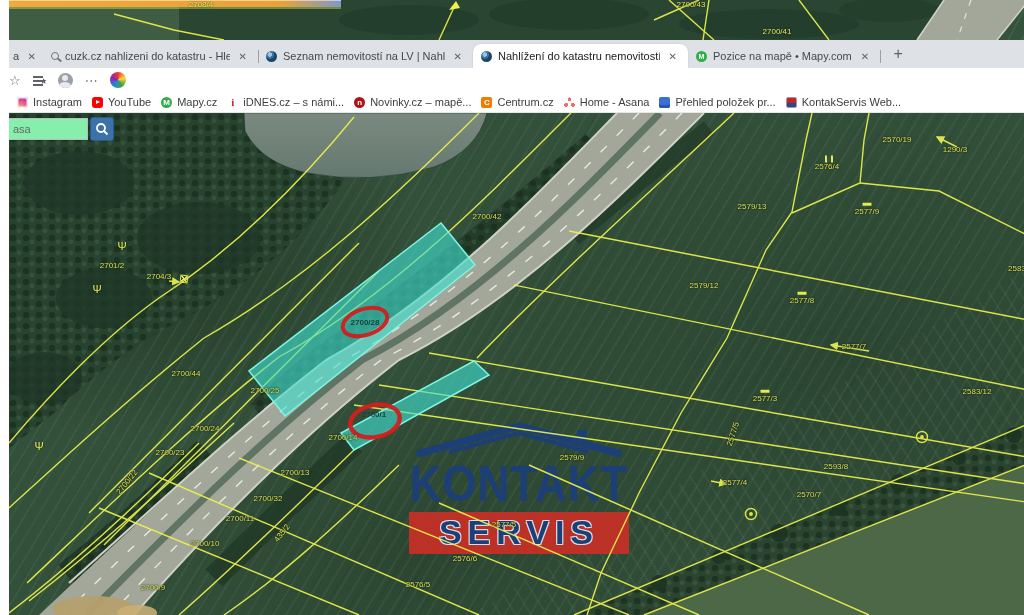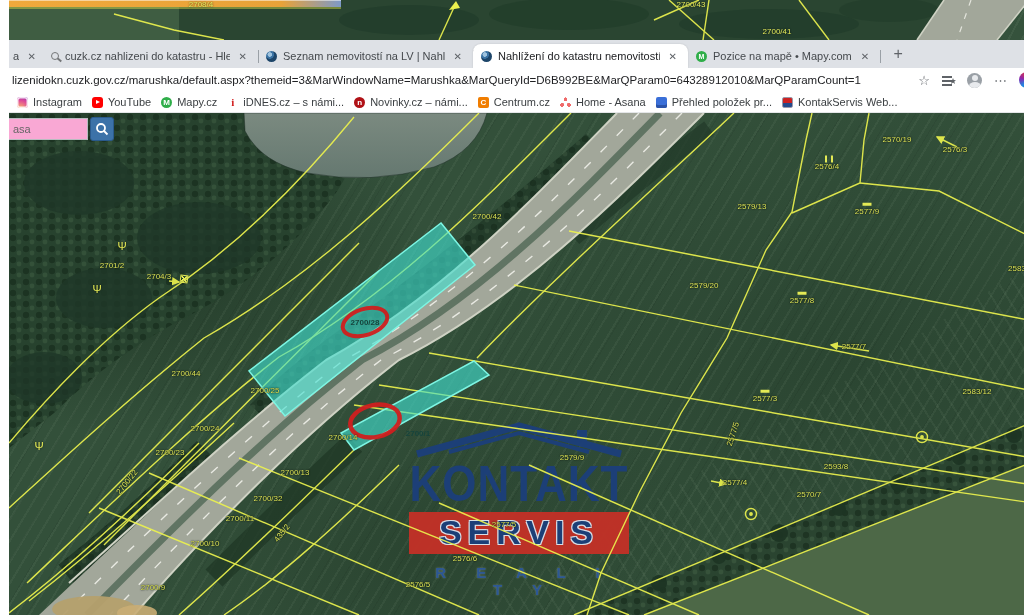--- a/index.html
+++ b/index.html
@@ -97,21 +97,21 @@
   .watermark { position:absolute; left:400px; top:309px; width:220px; z-index:2; text-align:center; opacity:.96; }
   .wm-title { font-size:44px; font-weight:bold; letter-spacing:1px; color:#1c3f7a; line-height:1;
     transform:scaleY(1.15); }
   .wm-banner { margin-top:6px; background:#c23127; padding:3px 0 5px; }
   .wm-banner span { font-size:34px; font-weight:bold; letter-spacing:6px; color:#1c3f7a; line-height:1;
     text-shadow:-1px -1px 0 #dfe4ee, 1px -1px 0 #dfe4ee, -1px 1px 0 #dfe4ee, 1px 1px 0 #dfe4ee; }
   .wm-sub { margin-top:10px; font-size:15px; font-weight:bold; letter-spacing:13px; color:#2c5899;
     text-shadow:0 0 2px rgba(255,255,255,.35); padding-left:10px; }
 
   .search-wrap { position:absolute; left:0; top:4px; z-index:6; display:flex; align-items:center; }
-  .search-input { width:79px; height:22px; border:1px solid #b8bcc0; border-left:none; background:#f9a8d4;
+  .search-input { width:79px; height:22px; border:1px solid #b8bcc0; border-left:none; background:#86efac;
     font-size:11px; color:#666; padding-left:4px; outline:none; }
   .search-btn { width:24px; height:24px; margin-left:2px; background:#3c72a8; border:1px solid #2a5a8c;
     border-radius:3px; display:flex; align-items:center; justify-content:center; }
 </style>
 </head>
 <body>
 
 <div class="stack">
 
   <div class="strip">
@@ -185,21 +185,20 @@
           <span class="fav fav-mapy">M</span>
           <span class="tab-label">Pozice na mapě • Mapy.com</span>
           <span class="tab-close">✕</span>
           <span class="sep"></span>
         </div>
       </div>
     <button class="newtab">+</button>
   </div>
 
   <div class="urlrow">
-    <div class="url-text">lizenidokn.cuzk.gov.cz/marushka/default.aspx?themeid=3&amp;MarWindowName=Marushka&amp;MarQueryId=D6B992BE&amp;MarQParam0=64328912010&amp;MarQParamCount=1</div>
     <div class="url-icons">
       <span class="glyph">☆</span>
       <span class="ic-collections"></span>
       <span class="ic-avatar"></span>
       <span class="glyph">⋯</span>
       <span class="ic-sphere"></span>
     </div>
   </div>
 
   <div class="bmrow" id="bookmarks">
@@ -214,21 +213,21 @@
       <span class="bm">
         <span class="bmi bmi-mapy">M</span>
         <span>Mapy.cz</span>
       </span>
       <span class="bm">
         <span class="bmi bmi-idnes">i</span>
         <span>iDNES.cz – s námi...</span>
       </span>
       <span class="bm">
         <span class="bmi bmi-novinky">n</span>
-        <span>Novinky.cz – námi...</span>
+        <span>Novinky.cz – mapě...</span>
       </span>
       <span class="bm">
         <span class="bmi bmi-centrum">C</span>
         <span>Centrum.cz</span>
       </span>
       <span class="bm">
         <span class="bmi bmi-asana"></span>
         <span>Home - Asana</span>
       </span>
       <span class="bm">
@@ -249,21 +248,20 @@
     <div class="watermark">
       <svg width="220" height="36" viewBox="0 0 220 36">
         <polyline points="8,32 110,4 212,32" fill="none" stroke="#1c3f7a" stroke-width="7"></polyline>
         <polyline points="40,30 110,11 180,30" fill="none" stroke="#1c3f7a" stroke-width="4"></polyline>
         <rect x="168" y="8" width="10" height="14" fill="#1c3f7a"></rect>
       </svg>
       <div class="wm-title">KONTAKT</div>
       <div class="wm-banner">
         <span>SERVIS</span>
       </div>
-      <div class="wm-sub">R E A L I T Y</div>
     </div>
 
     <svg class="overlay" viewBox="0 0 1024 502">
       <defs>
         <pattern id="canopy" width="13" height="11" patternUnits="userSpaceOnUse">
           <circle cx="4" cy="4" r="3.2" fill="rgba(8,22,12,0.35)"></circle>
           <circle cx="10" cy="8" r="2.4" fill="rgba(150,190,140,0.12)"></circle>
         </pattern>
         <linearGradient id="pondG" x1="0" y1="0" x2="0" y2="1">
           <stop offset="0" stop-color="#7b8a80"></stop>
@@ -385,35 +383,35 @@
         <div class="plabel" style="left: 144px; top: 474px;">2700/9</div>
         <div class="plabel" style="left: 259px; top: 385px;">2700/32</div>
         <div class="plabel" style="left: 231px; top: 405px;">2700/11</div>
         <div class="plabel" style="left: 273px; top: 420px; transform: translate(-50%, -50%) rotate(-52deg);">435/2</div>
         <div class="plabel" style="left: 409px; top: 471px;">2576/5</div>
         <div class="plabel" style="left: 456px; top: 445px;">2576/6</div>
         <div class="plabel" style="left: 495px; top: 411px;">2577/5</div>
         <div class="plabel" style="left: 563px; top: 344px;">2579/9</div>
         <div class="plabel" style="left: 888px; top: 26px;">2570/19</div>
         <div class="plabel" style="left: 818px; top: 53px;">2576/4</div>
-        <div class="plabel" style="left: 946px; top: 36px;">2576/3</div>
+        <div class="plabel" style="left: 946px; top: 36px;">1290/3</div>
         <div class="plabel" style="left: 743px; top: 93px;">2579/13</div>
         <div class="plabel" style="left: 858px; top: 98px;">2577/9</div>
-        <div class="plabel" style="left: 695px; top: 172px;">2579/20</div>
+        <div class="plabel" style="left: 695px; top: 172px;">2579/12</div>
         <div class="plabel" style="left: 793px; top: 187px;">2577/8</div>
         <div class="plabel" style="left: 1008px; top: 155px;">2583</div>
         <div class="plabel" style="left: 845px; top: 233px;">2577/7</div>
         <div class="plabel" style="left: 756px; top: 285px;">2577/3</div>
         <div class="plabel" style="left: 724px; top: 321px; transform: translate(-50%, -50%) rotate(-72deg);">2577/5</div>
         <div class="plabel" style="left: 726px; top: 369px;">2577/4</div>
         <div class="plabel" style="left: 968px; top: 278px;">2583/12</div>
         <div class="plabel" style="left: 827px; top: 353px;">2593/8</div>
         <div class="plabel" style="left: 800px; top: 381px;">2570/7</div>
         <div class="plabel dark" style="left: 356px; top: 209px;">2700/28</div>
-        <div class="plabel dark" style="left: 365px; top: 320px; margin-left: 44px;">2700/1</div>
+        <div class="plabel dark" style="left: 365px; top: 301px;">2700/1</div>
       </div>
     <div id="symbols">
         <span class="sym tree" style="left: 113px; top: 133px;">Ψ</span>
         <span class="sym tree" style="left: 88px; top: 176px;">Ψ</span>
         <span class="sym tree" style="left: 30px; top: 333px;">Ψ</span>
         <span class="sym dash" style="left: 858px; top: 91px;"></span>
         <span class="sym dash" style="left: 793px; top: 180px;"></span>
         <span class="sym dash" style="left: 756px; top: 278px;"></span>
         <span class="sym dbar" style="left: 820px; top: 46px;"></span>
         <span class="sym bldg" style="left: 175px; top: 166px;"></span>

